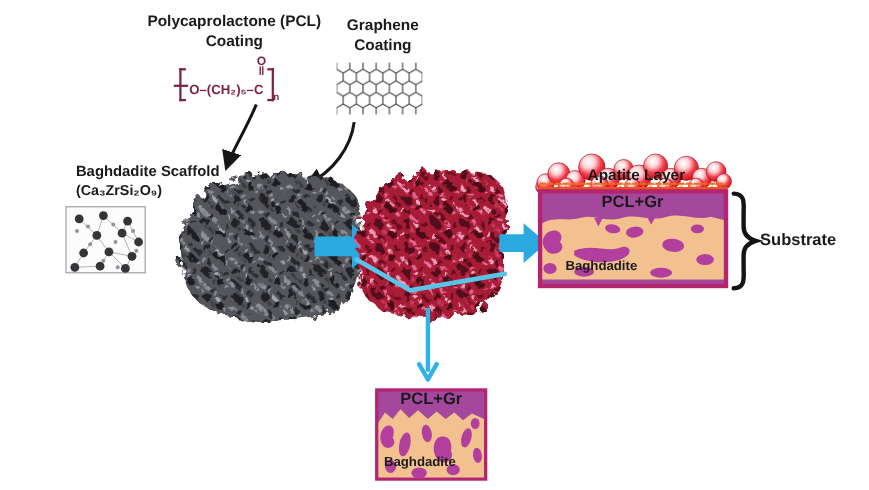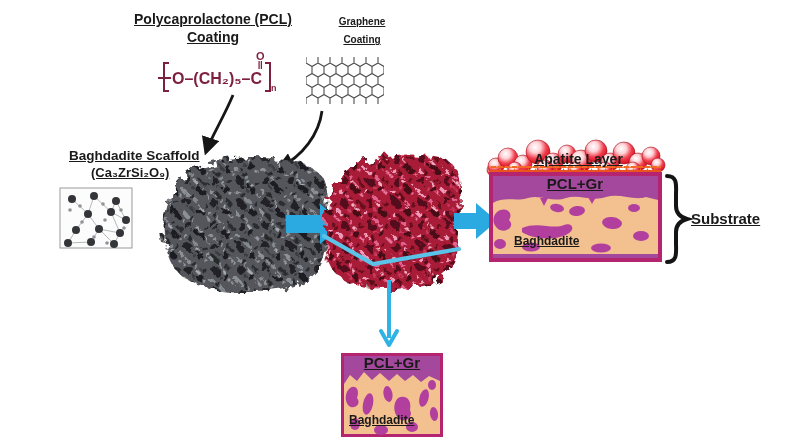--- a/index.html
+++ b/index.html
@@ -1,39 +1,39 @@
 <!DOCTYPE html>
 <html><head>
 <meta charset="utf-8">
 <style>
   html,body{margin:0;padding:0;background:#fff;}
   .stage{position:relative;width:790px;height:445px;background:#ffffff;overflow:hidden;
          font-family:"Liberation Sans", sans-serif;color:#1a1a1a;}
   .abs{position:absolute;}
-  .b{font-weight:bold;text-decoration:underline;}
+  .b{font-weight:bold;}
   .c{text-align:center;}
   svg.layer{position:absolute;left:0;top:0;}
   
   .lbl-pcl{left:118px;top:10px;width:190px;font-size:14px;line-height:18px;}
-  .lbl-gra{left:317px;top:13px;width:90px;font-size:10px;line-height:18px;}
+  .lbl-gra{left:303px;top:13px;width:90px;font-size:14px;line-height:18px;}
   .lbl-bagh{left:69px;top:147px;font-size:13.5px;line-height:17px;}
-  .lbl-bagh .f2{font-size:13px;margin-left:22px;}
+  .lbl-bagh .f2{font-size:13px;}
   .lbl-apatite{left:496px;top:127px;width:165px;font-size:14px;margin-top:24px;}
   .lbl-substrate{left:691px;top:210px;font-size:15px;text-align:center;}
   .lbl-pclgr-r{left:489px;top:175px;width:172px;font-size:15px;}
   .lbl-baghr{left:514px;top:234px;font-size:12px;}
   .lbl-pclgr-b{left:341px;top:354px;width:102px;font-size:15px;}
   .lbl-baghb{left:349px;top:413px;font-size:12px;}
   
   .formula{left:163px;top:54px;height:40px;display:flex;align-items:flex-end;
            color:#7d1f3e;font-weight:bold;}
   .brk{height:30px;width:6px;border:2.5px solid #7d1f3e;margin-bottom:2px;box-sizing:border-box;}
   .brk-l{border-right:none;}
   .brk-r{border-left:none;}
-  .f-main{font-size:16px;padding:0 3px 6px 3px;white-space:nowrap;}
+  .f-main{font-size:12px;padding:0 3px 6px 3px;white-space:nowrap;}
   .f-carbonyl{position:absolute;right:12px;top:-2px;display:flex;flex-direction:column;
               align-items:center;font-size:11px;line-height:9px;}
   .f-n{font-size:9px;margin-bottom:1px;}
   .f-dash{position:absolute;left:-5px;bottom:15px;width:13px;height:2.5px;background:#7d1f3e;}
 </style>
 </head>
 <body>
 
 <div class="stage">
 

